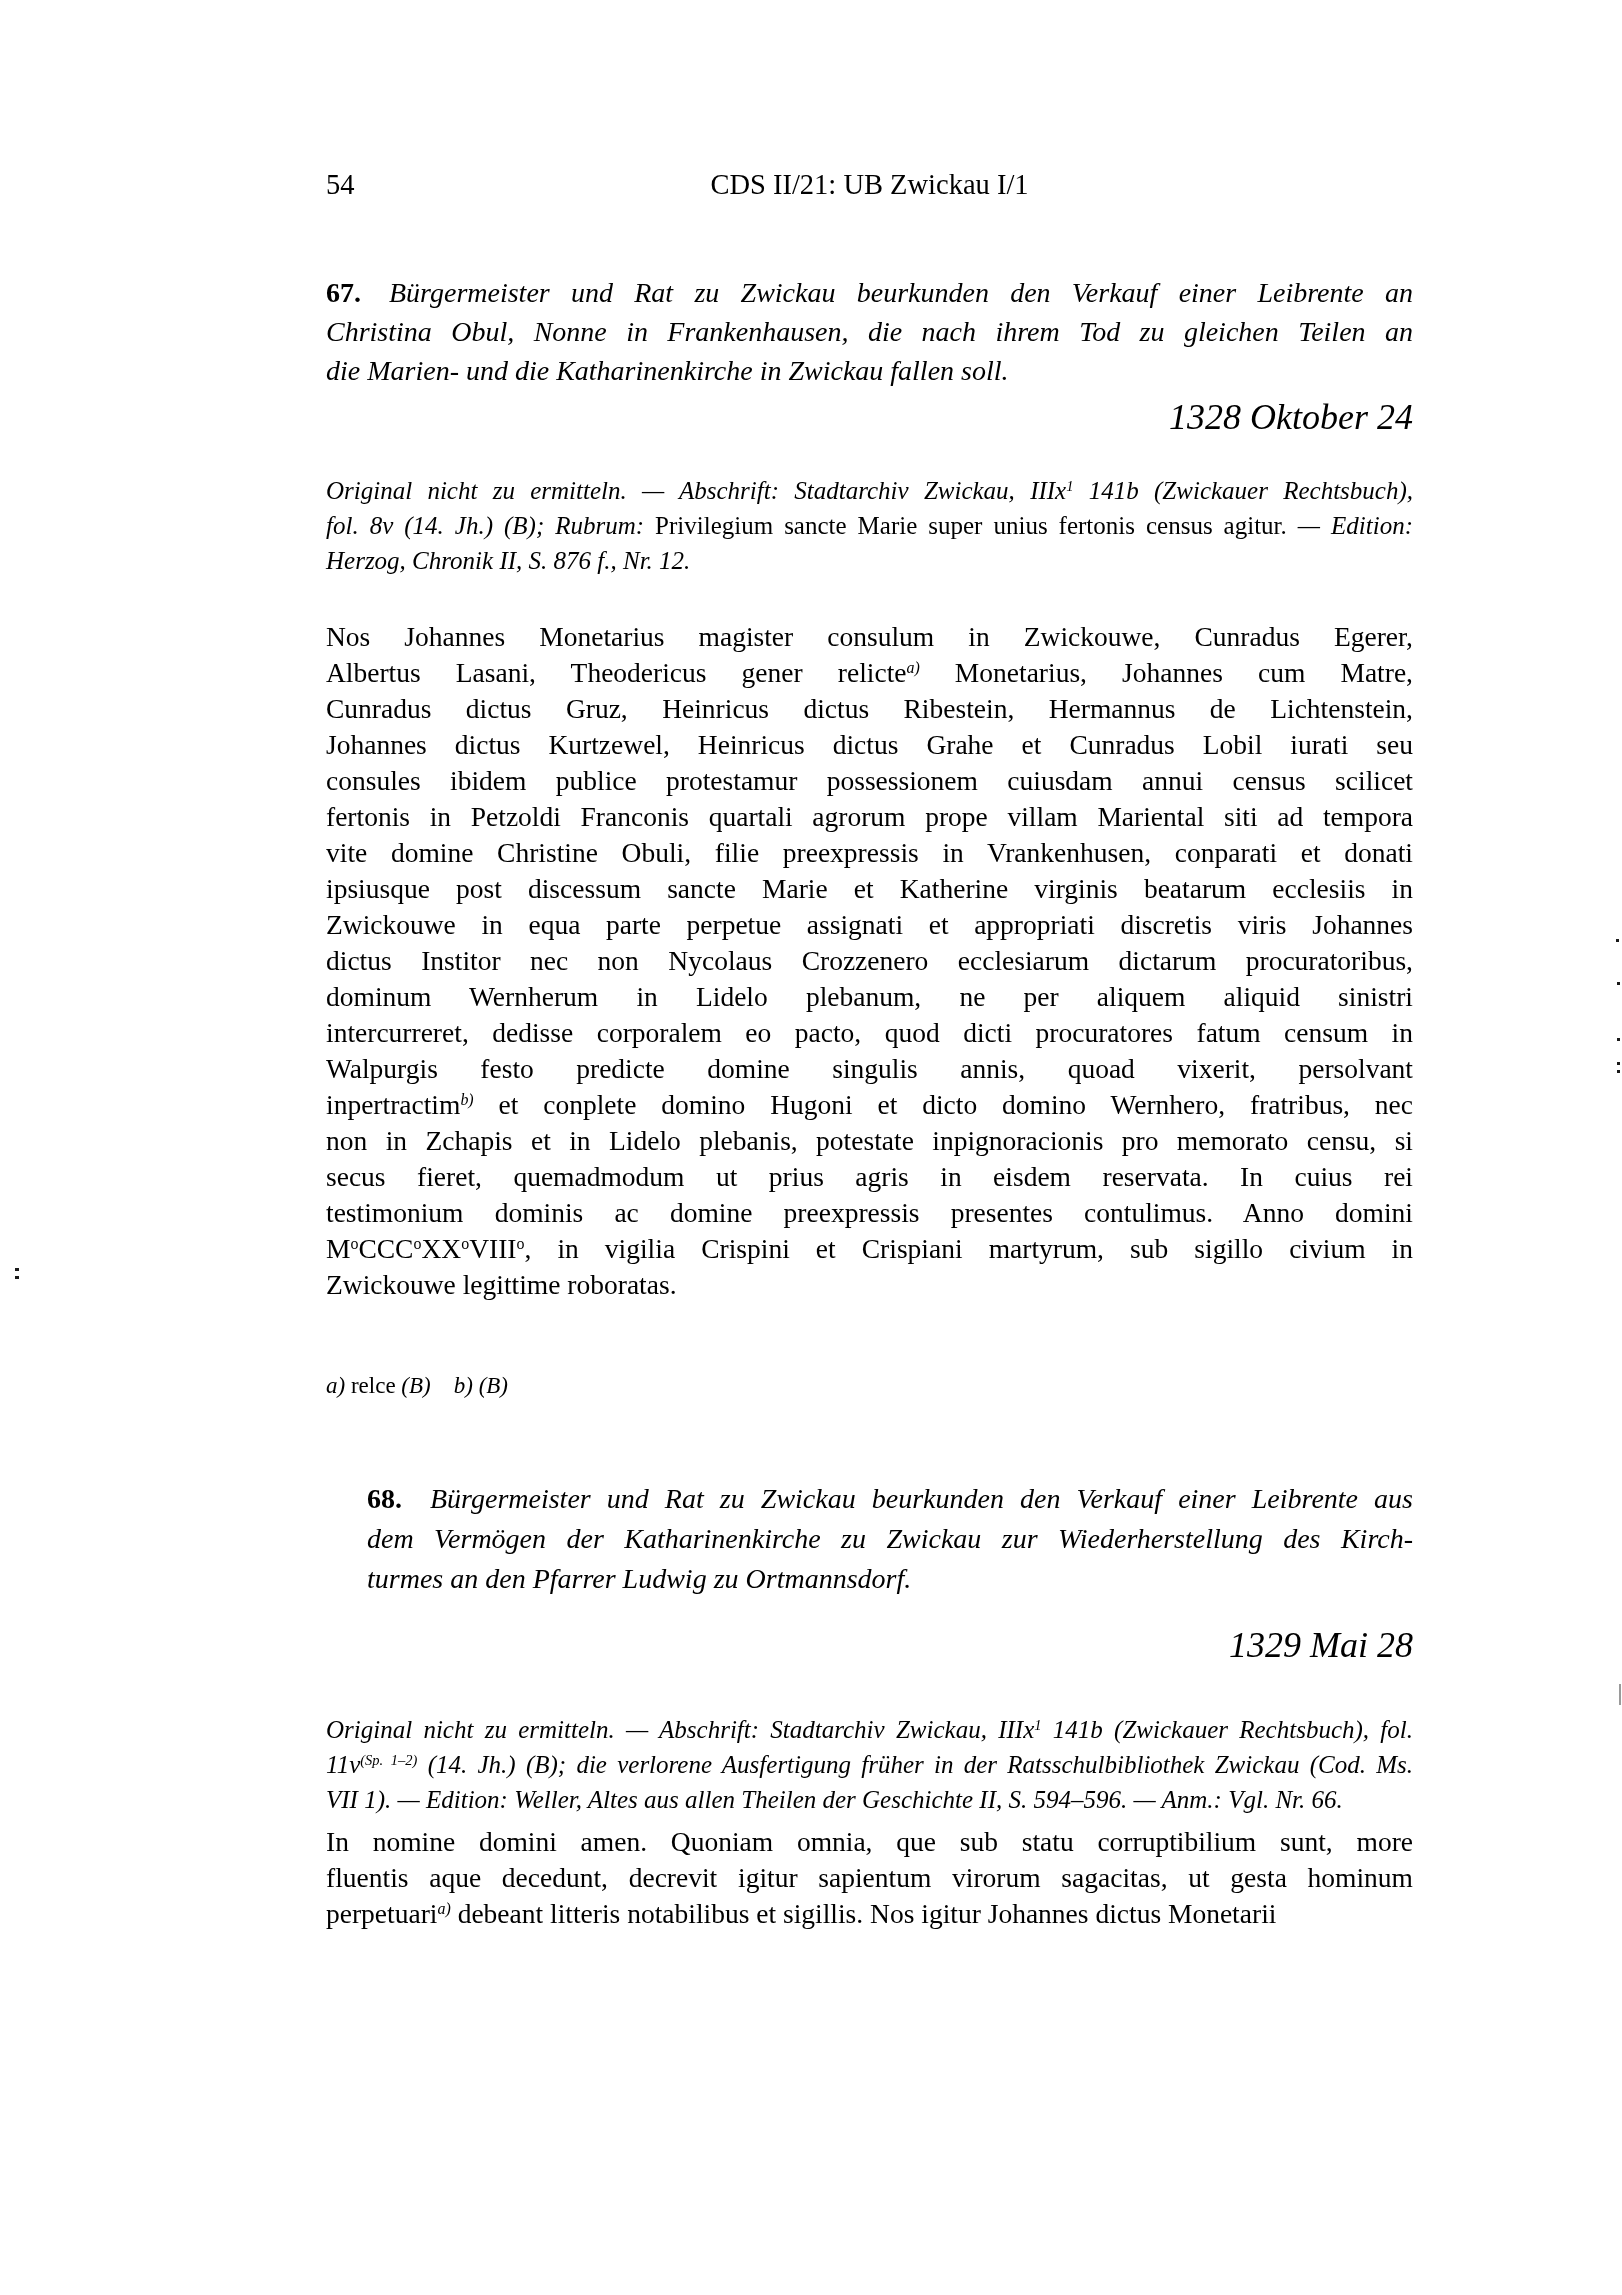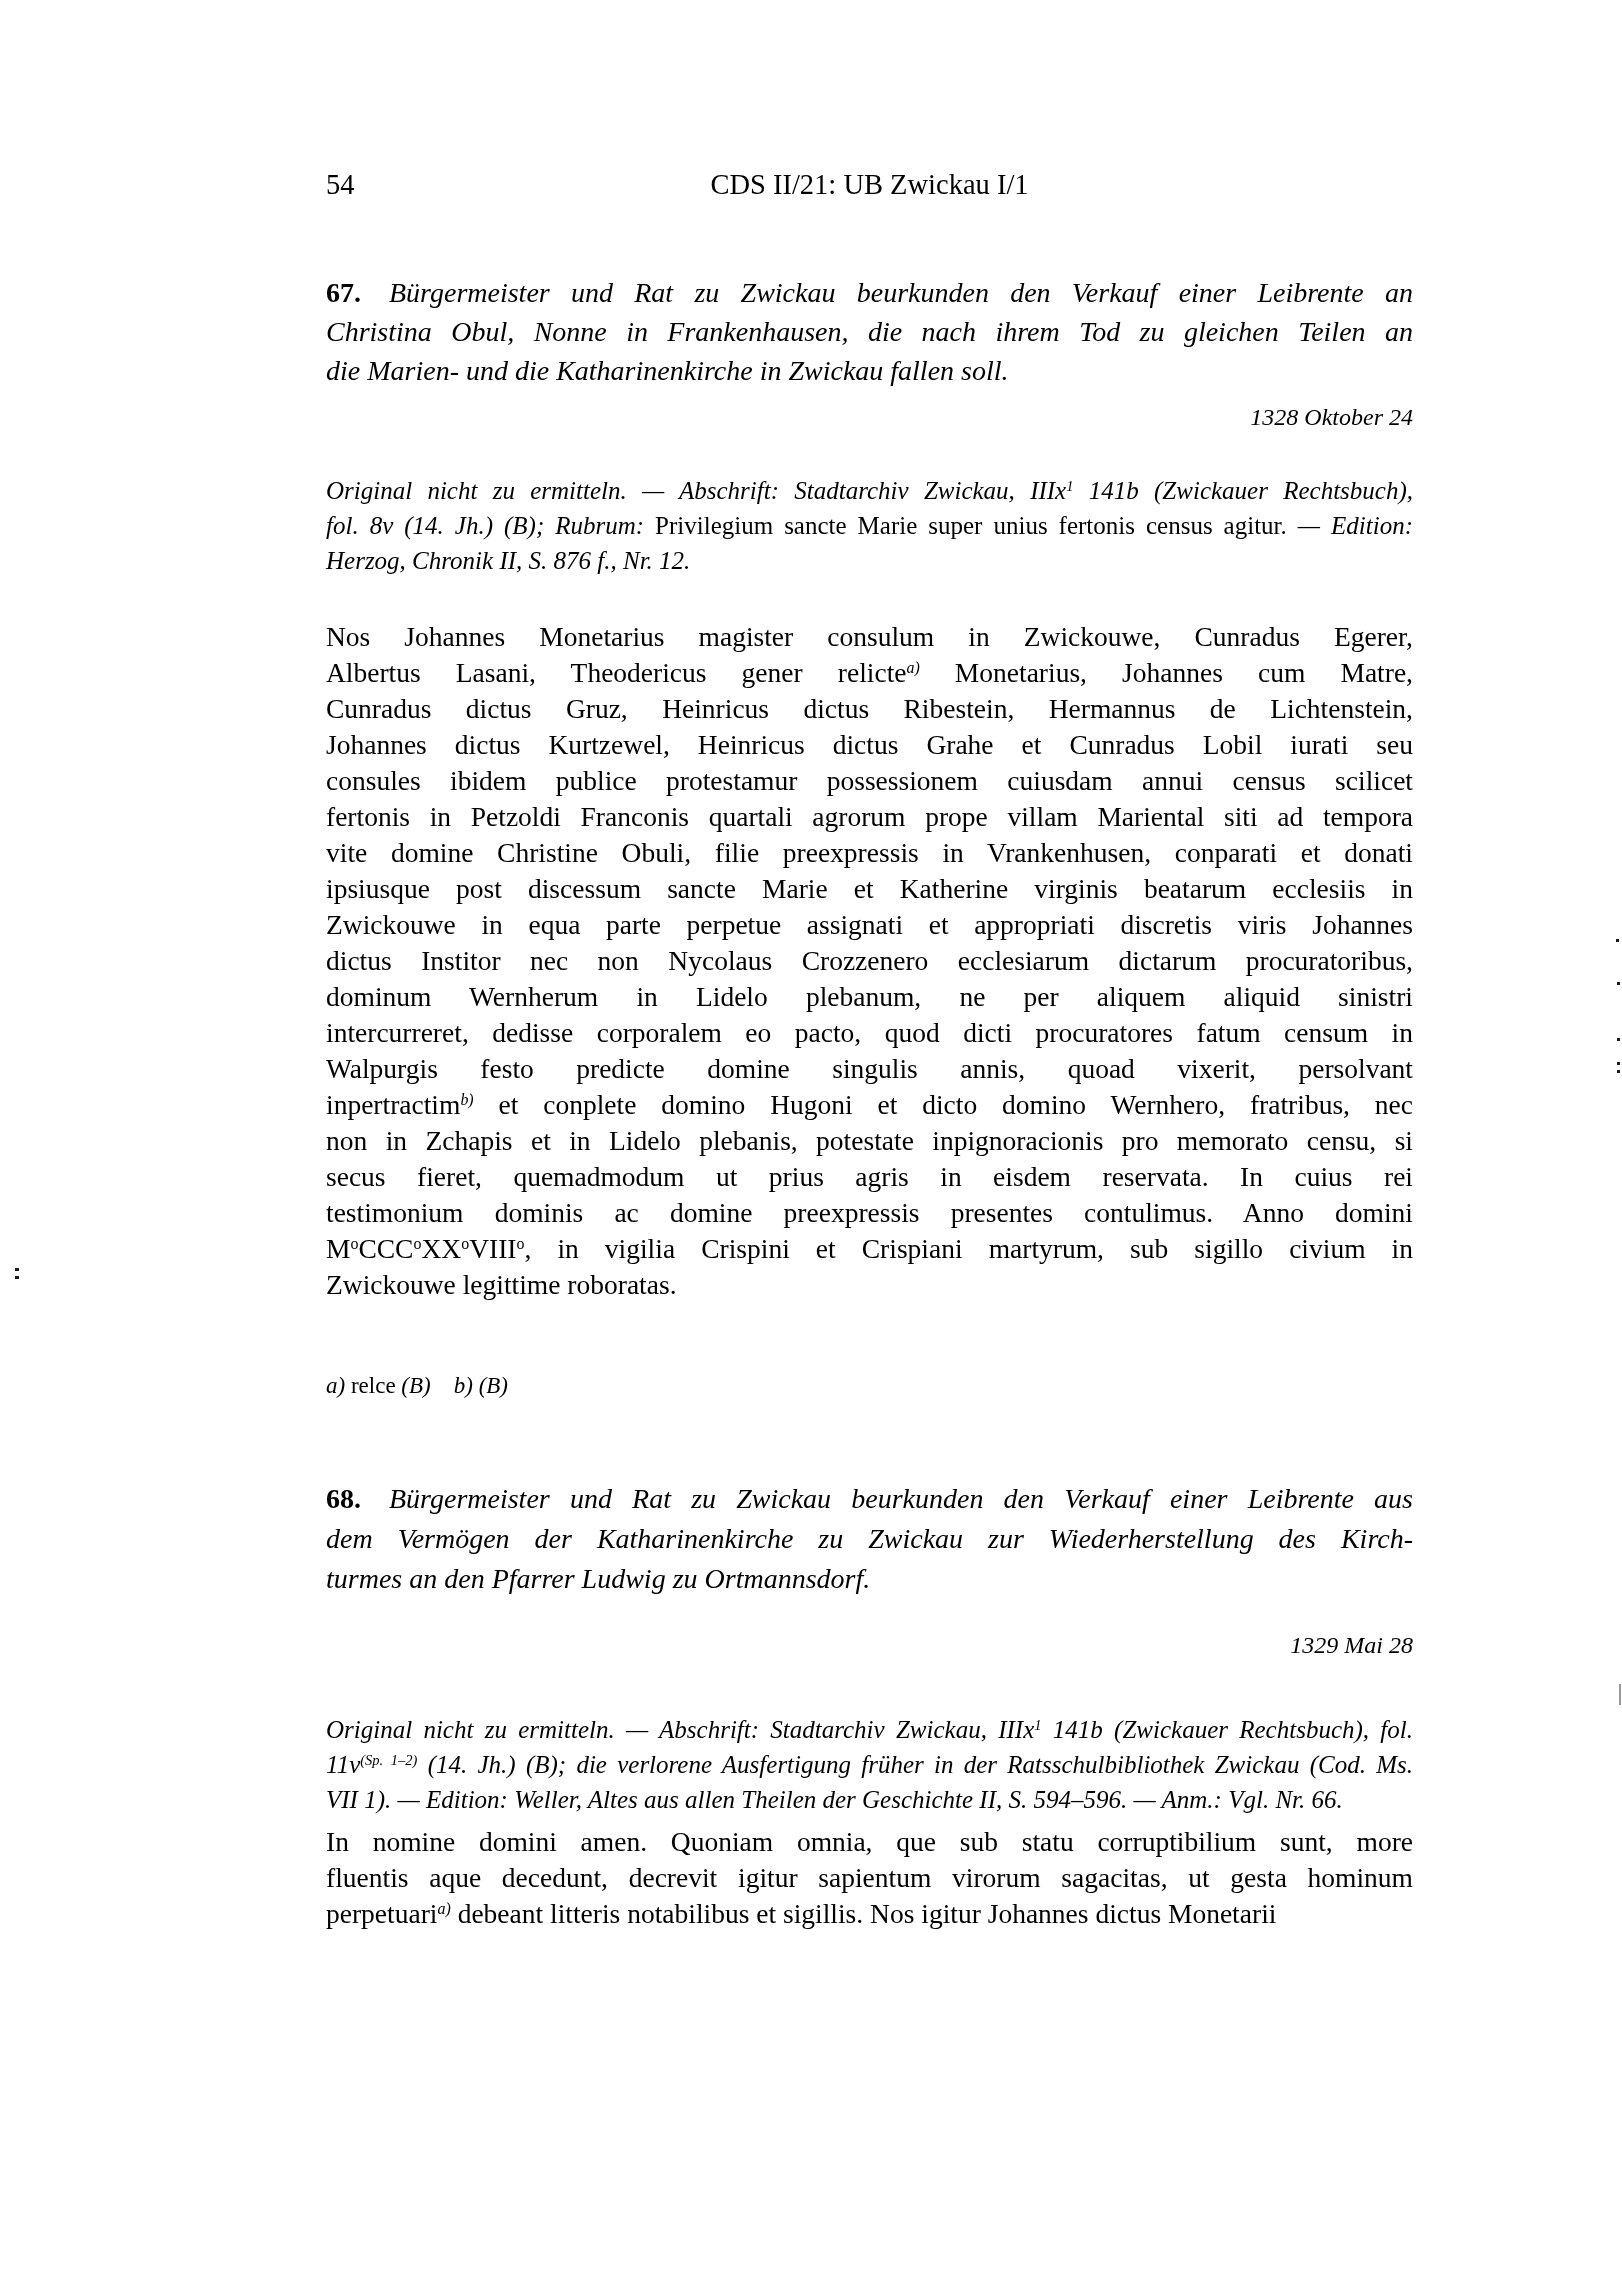--- a/index.html
+++ b/index.html
@@ -14,24 +14,24 @@
 
   
   .hdrrow{top:167px;height:39px;font-size:28.5px;line-height:35px;text-align:center;}
   .pnum{position:absolute;left:0;top:0;}
 
   
   .headnote{font-style:italic;font-size:28px;}
   .headnote .line{line-height:39px;}
   .pos-h67{top:245px;margin-top:28px;}
   .pos-h68{top:1479px;}
-  .pos-h68 .line{line-height:40px;}
+  .pos-h68 .line{line-height:40px;margin-left:41px;}
 
   
-  .date{font-style:italic;font-size:24px;line-height:34px;text-align:right;}
+  .date{font-style:italic;font-size:36px;line-height:34px;text-align:right;}
   .pos-d67{top:400px;}
   .pos-d68{top:1628px;}
 
   
   .source{font-style:italic;font-size:25px;}
   .source .line{line-height:35px;}
   .pos-s67{top:473px;}
   .pos-s68{top:1712px;}
 
   

